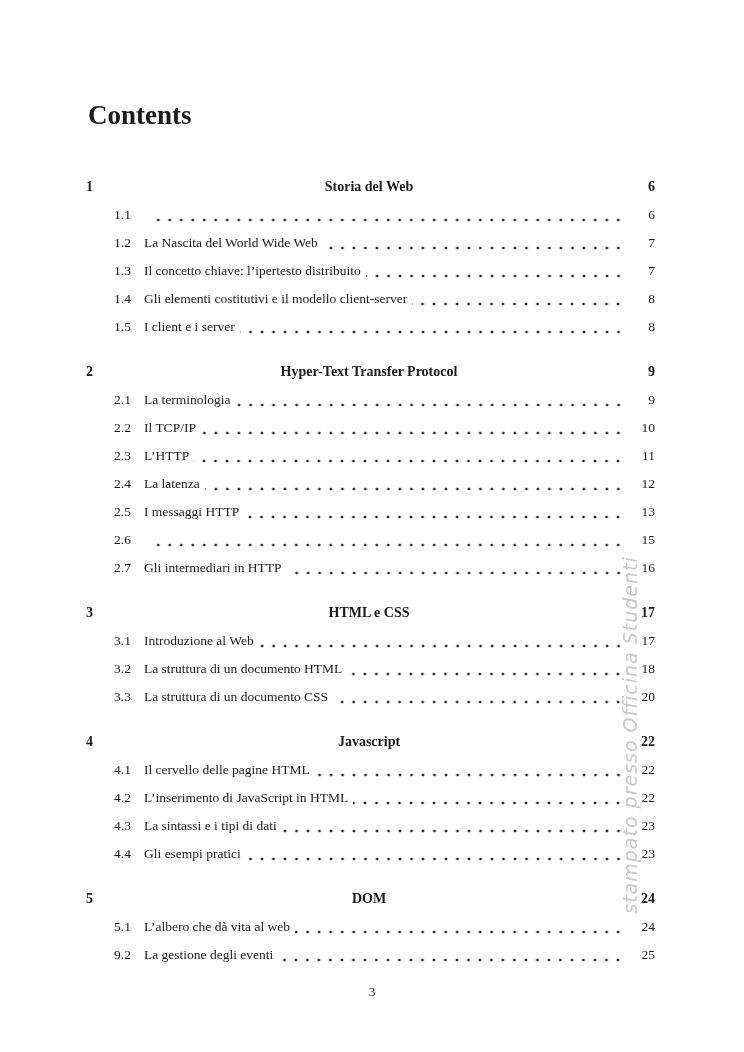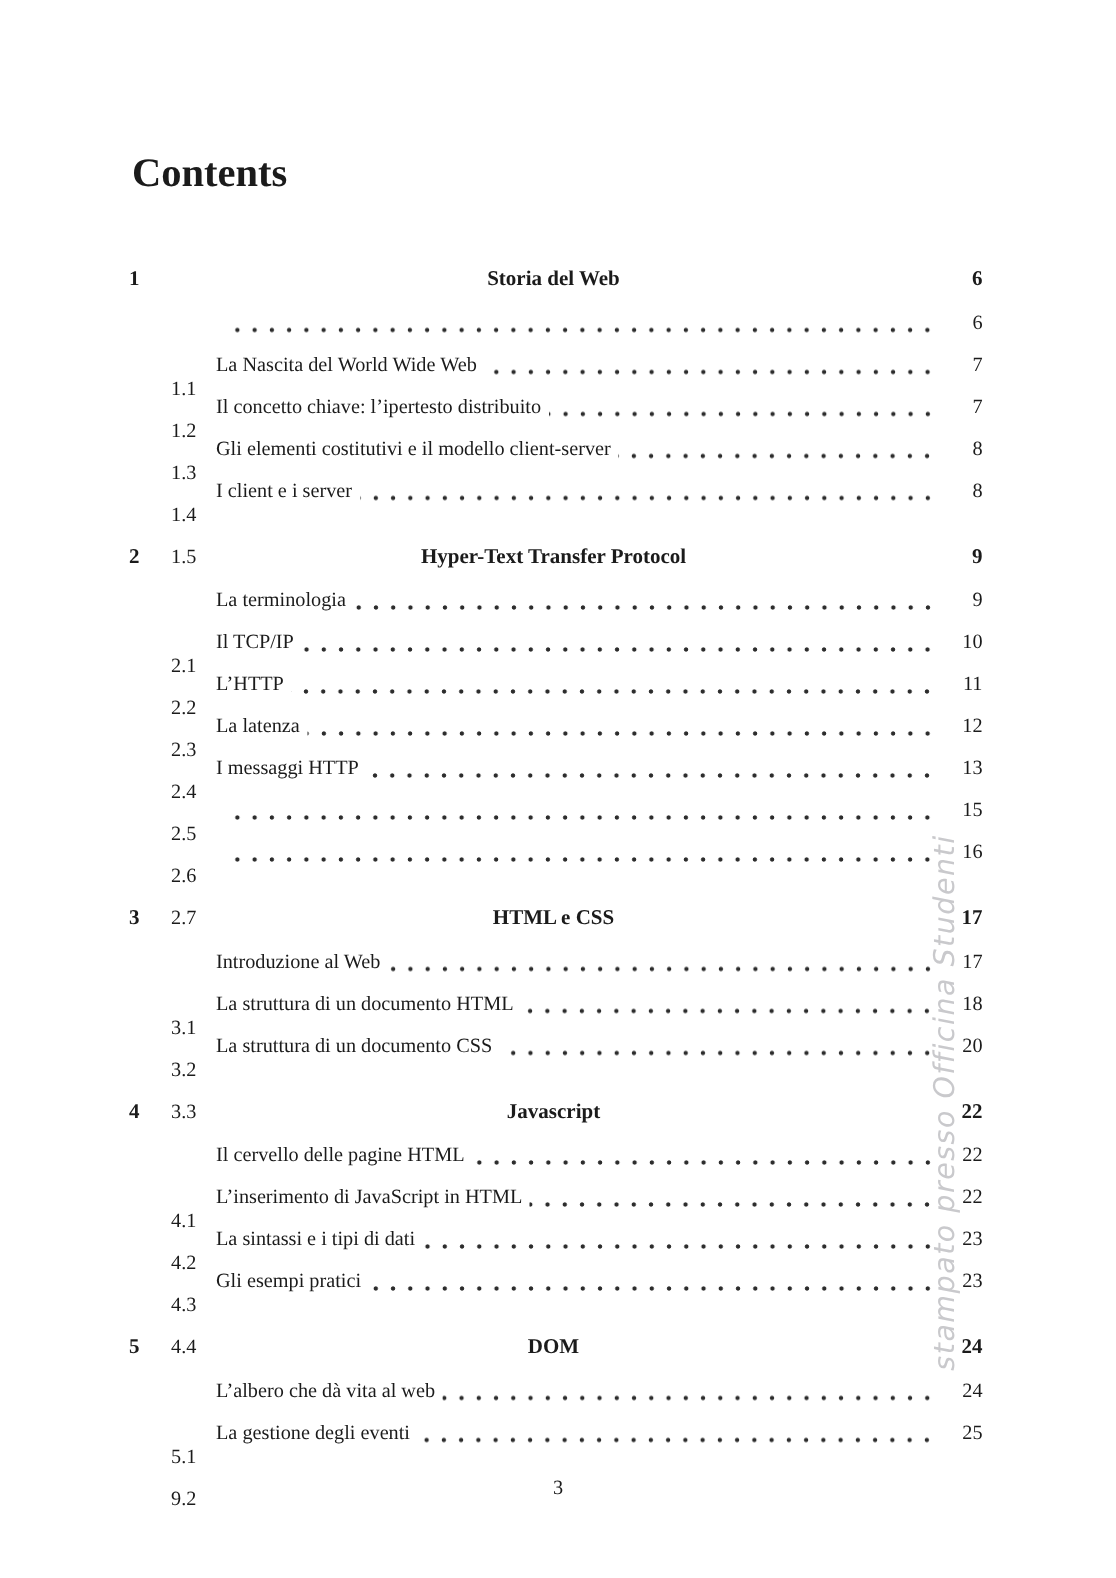--- a/index.html
+++ b/index.html
@@ -30,21 +30,21 @@
     font-size:13.5px;
     white-space:nowrap;
   }
   .toc-row.section-row {
     font-weight:bold;
     font-size:14px;
   }
   .section-row .num { width:23px; flex:none; }
   .section-row .label { flex:1;text-align:center; }
   .item-row { padding-left:28px; }
-  .item-row .num { width:30px; flex:none;margin-top:44px; }
+  .item-row .num { width:30px; flex:none; }
   .item-row .label { flex:none; }
   .dots {
     flex:1;
     margin-left:5px;
     margin-right:5px;
     background-image:radial-gradient(circle at 50% 19px, #2c2c2c 1.15px, rgba(0,0,0,0) 1.7px);
     background-size:11.5px 28px;
     background-repeat:repeat-x;
     background-position:right top;
   }
@@ -167,20 +167,21 @@
   </div>
 
   <div class="toc-row item-row">
     <span class="num">2.6</span>
     <span class="dots"></span>
     <span class="pg">15</span>
   </div>
 
   <div class="toc-row item-row">
     <span class="num">2.7</span>
+    <span class="label">Gli intermediari in HTTP</span>
     <span class="dots"></span>
     <span class="pg">16</span>
   </div>
 </div>
 
   <div class="toc-section">
     <div class="toc-row section-row">
       <span class="num">3</span>
       <span class="label">HTML e CSS</span>
       <span class="pg">17</span>

